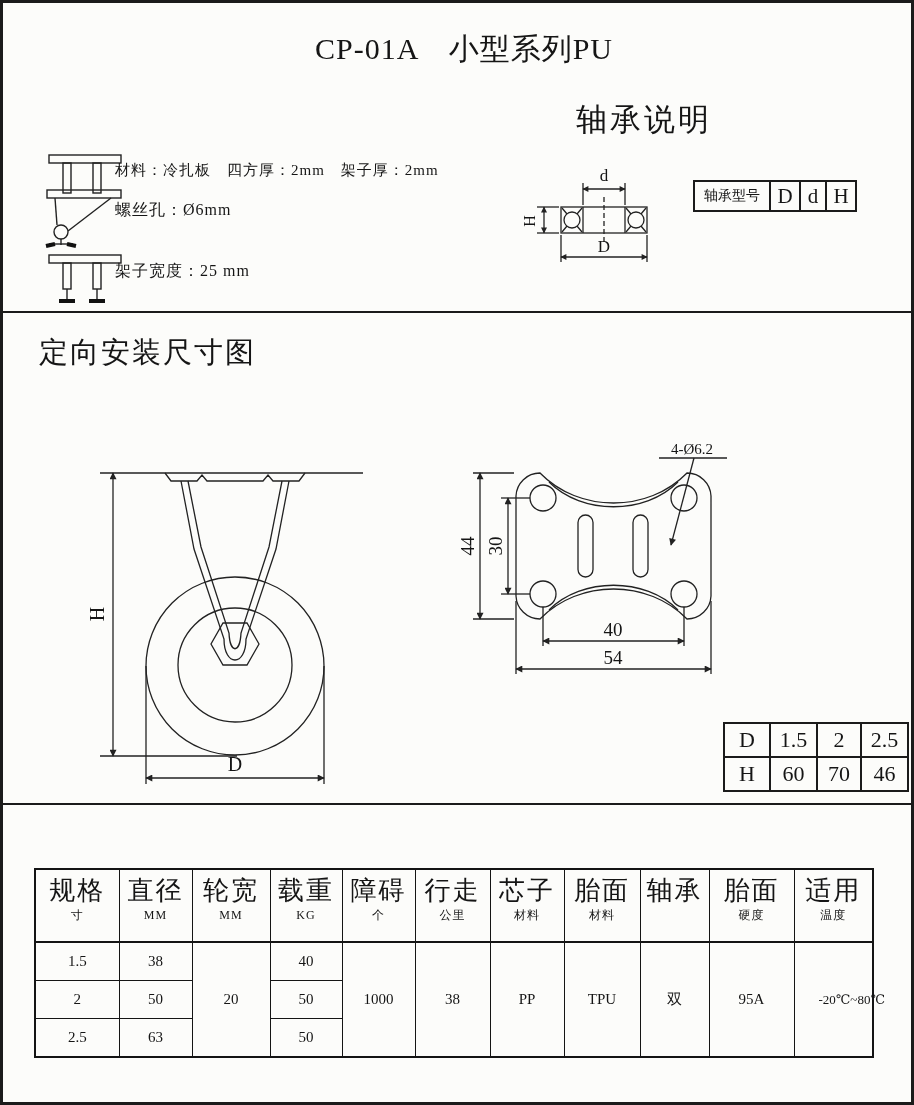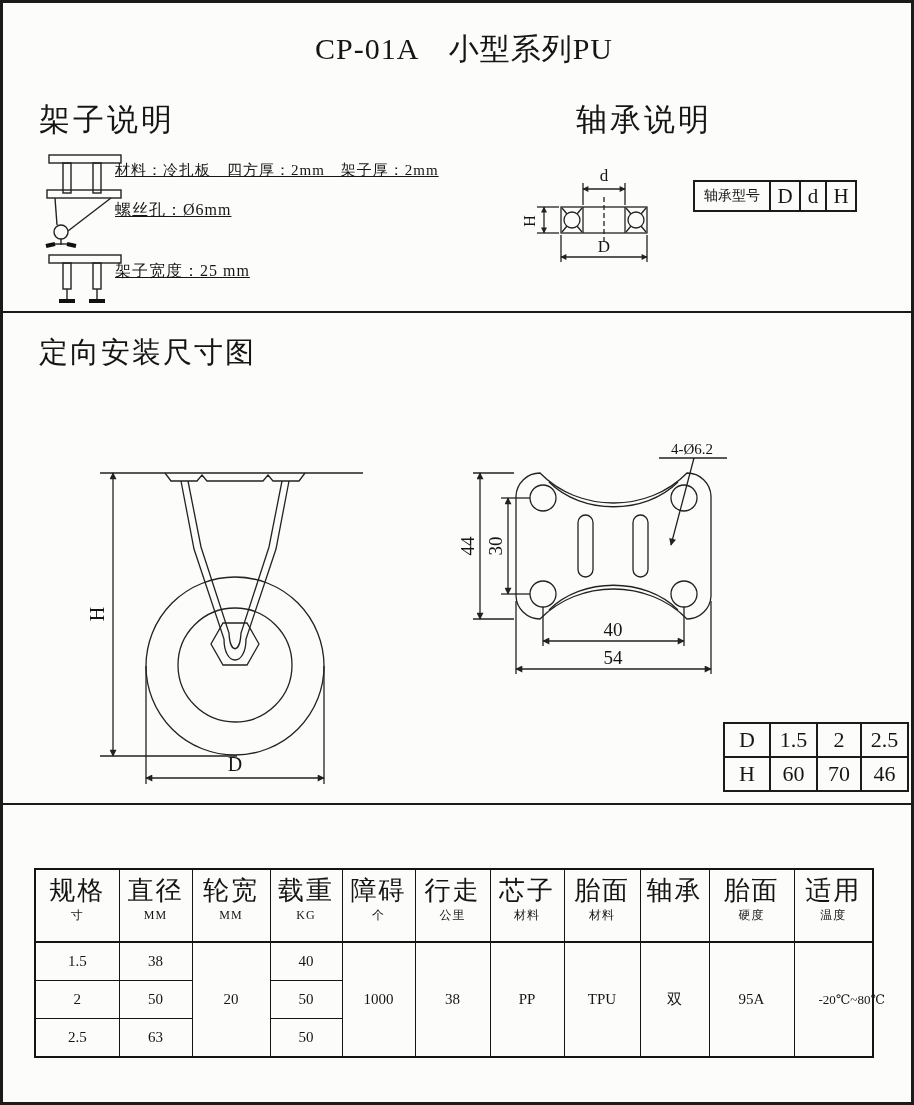--- a/index.html
+++ b/index.html
@@ -6,21 +6,21 @@
   .page{
     position:relative; width:914px; height:1105px; margin:0 auto;
     background:#fcfcfa; box-sizing:border-box; border:3px solid #1b1b1b;
     font-family:"Liberation Serif","DejaVu Serif",serif; color:#151515;
     overflow:hidden;
   }
   .abs{position:absolute;}
   .title{width:100%; text-align:center; font-size:30px; letter-spacing:1px;}
   .h1{font-size:31px; letter-spacing:3px;}
   .h2{font-size:29px; letter-spacing:2px;}
-  .spec-text{font-size:16px; letter-spacing:1px; white-space:nowrap;text-decoration:underline;}
+  .spec-text{font-size:16px; letter-spacing:1px; white-space:nowrap;}
   .spec-text.small{font-size:15px;}
   .divider{left:0; width:100%; height:2px; background:#1b1b1b;}
   svg{display:block; overflow:visible;}
   svg text{font-family:"Liberation Serif","DejaVu Serif",serif; fill:#151515;}
   
   .btable{border-collapse:collapse; table-layout:fixed;}
   .btable td{border:2px solid #1b1b1b; text-align:center; vertical-align:middle; padding:0;}
   .btable .model{width:74px; font-size:14px; height:28px;}
   .btable .dim{font-size:21px;}
   .btable .val{font-size:21px; height:30px;}
@@ -37,21 +37,20 @@
   .rtable td{font-size:15px; height:37px;}
   .rtable td.temp{font-size:13px;padding-left:24px;}
 </style>
 </head>
 <body>
 
 <div class="page">
 
   <div class="abs title" style="top:26px;margin-left:7px;">CP-01A　小型系列PU</div>
 
-  <div class="abs h1" style="left:36px; top:96px;">架子说明</div>
 
   <svg class="abs" style="left:44px; top:146px;" width="78" height="50" viewBox="0 0 78 50">
     <g fill="none" stroke="#222" stroke-width="1.4">
       <rect x="2" y="6" width="72" height="8"></rect>
       <rect x="16" y="14" width="8" height="30"></rect>
       <rect x="46" y="14" width="8" height="30"></rect>
     </g>
   </svg>
   <div class="abs spec-text small" style="left:112px; top:158px;">材料：冷扎板　四方厚：2mm　架子厚：2mm</div>
 

